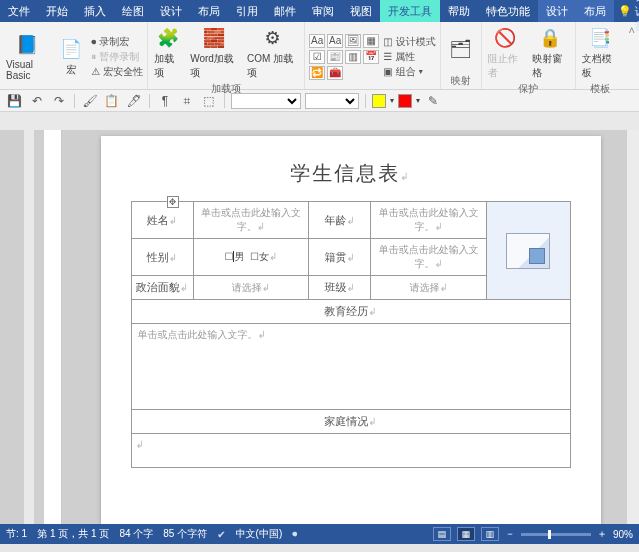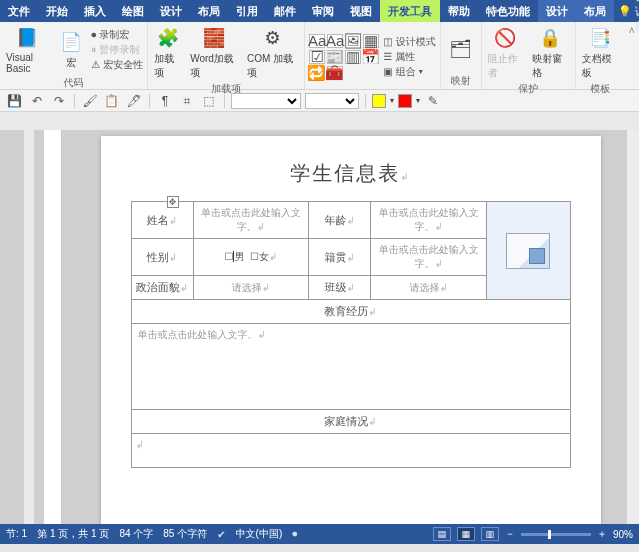--- a/index.html
+++ b/index.html
@@ -1,34 +1,34 @@
 <!DOCTYPE html>
 <html><head>
 <meta charset="utf-8">
 <style>
   * { box-sizing: border-box; margin: 0; padding: 0; font-family: "Microsoft YaHei", "SimSun", sans-serif; }
   body { width: 639px; height: 552px; background: #e6e6e6; overflow: hidden; font-size: 11px; color: #444; }
   
   
   .tabs { display: flex; background: #2b579a; color: #fff; height: 22px; font-size: 11px; align-items: stretch; }
-  .tabs .tab { padding: 0 8px; display: flex; align-items: center; cursor: pointer; white-space: nowrap; font-weight: bold; }
-  .tabs .tab.active { background: #bef264; color: #2b579a; }
+  .tabs .tab { padding: 0 8px; display: flex; align-items: center; cursor: pointer; white-space: nowrap; }
+  .tabs .tab.active { background: #5eead4; color: #2b579a; }
   .tabs .tab.ctx { background: #3f6bb6; }
   .tabs .tell { margin-left: 4px; color: #cfe0f7; display: flex; align-items: center; gap: 3px; }
   
   
   .ribbon { background: #f3f3f3; border-bottom: 1px solid #d4d4d4; height: 68px; display: flex; }
   .group { border-right: 1px solid #e0e0e0; padding: 2px 4px 0 4px; display: flex; flex-direction: column; justify-content: space-between; }
   .group-body { display: flex; gap: 4px; align-items: center; flex: 1; }
   .group-label { font-size: 10px; text-align: center; color: #666; padding: 1px 0; }
   .rbtn { display: flex; flex-direction: column; align-items: center; gap: 1px; font-size: 10px; color: #444; cursor: pointer; padding: 1px 2px; }
   .rbtn .gly { width: 28px; height: 26px; display: flex; align-items: center; justify-content: center; font-size: 18px; }
   .rstack { display: flex; flex-direction: column; gap: 1px; font-size: 10px; }
   .rstack .line { display: flex; align-items: center; gap: 3px; color: #555; cursor: pointer; white-space: nowrap; }
-  .tiny { width: 16px; height: 14px; border: 1px solid #bbb; display: inline-flex; align-items: center; justify-content: center; font-size: 15px; color: #555; cursor: pointer; background:#fdfdfd;}
+  .tiny { width: 16px; height: 14px; border: 1px solid #bbb; display: inline-flex; align-items: center; justify-content: center; font-size: 10px; color: #555; cursor: pointer; background:#fdfdfd;}
   .ctl-row { display:flex; gap:2px; }
   .ctl-col { display:flex; flex-direction:column; gap:2px; }
   
   
   .qat { background: #f3f3f3; height: 22px; display: flex; align-items: center; gap: 4px; padding: 0 6px; border-bottom: 1px solid #d4d4d4; }
   .qat .qb { width: 18px; height: 18px; display:flex; align-items:center; justify-content:center; color:#555; font-size:12px; cursor:pointer;}
   .qat .sep { width:1px; height:14px; background:#ccc; margin:0 2px;}
   .qat select { height:16px; font-size:10px; border:1px solid #bbb; background:#fff; }
   .swatch { width:14px;height:14px;border:1px solid #999; display:inline-block; cursor:pointer;}
   
@@ -116,21 +116,20 @@
         <div class="line" style="color:#b5b5b5">
             <span>⏸</span>
             <span>暂停录制</span>
           </div>
         <div class="line">
             <span>⚠</span>
             <span>宏安全性</span>
           </div>
       </div>
     </div>
-    <div class="group-label">代码</div>
   </div>
 
   <div class="group">
     <div class="group-body">
       <div class="rbtn">
           <div class="gly">🧩</div>
           <span>加载项</span>
         </div>
       <div class="rbtn">
           <div class="gly">🧱</div>

